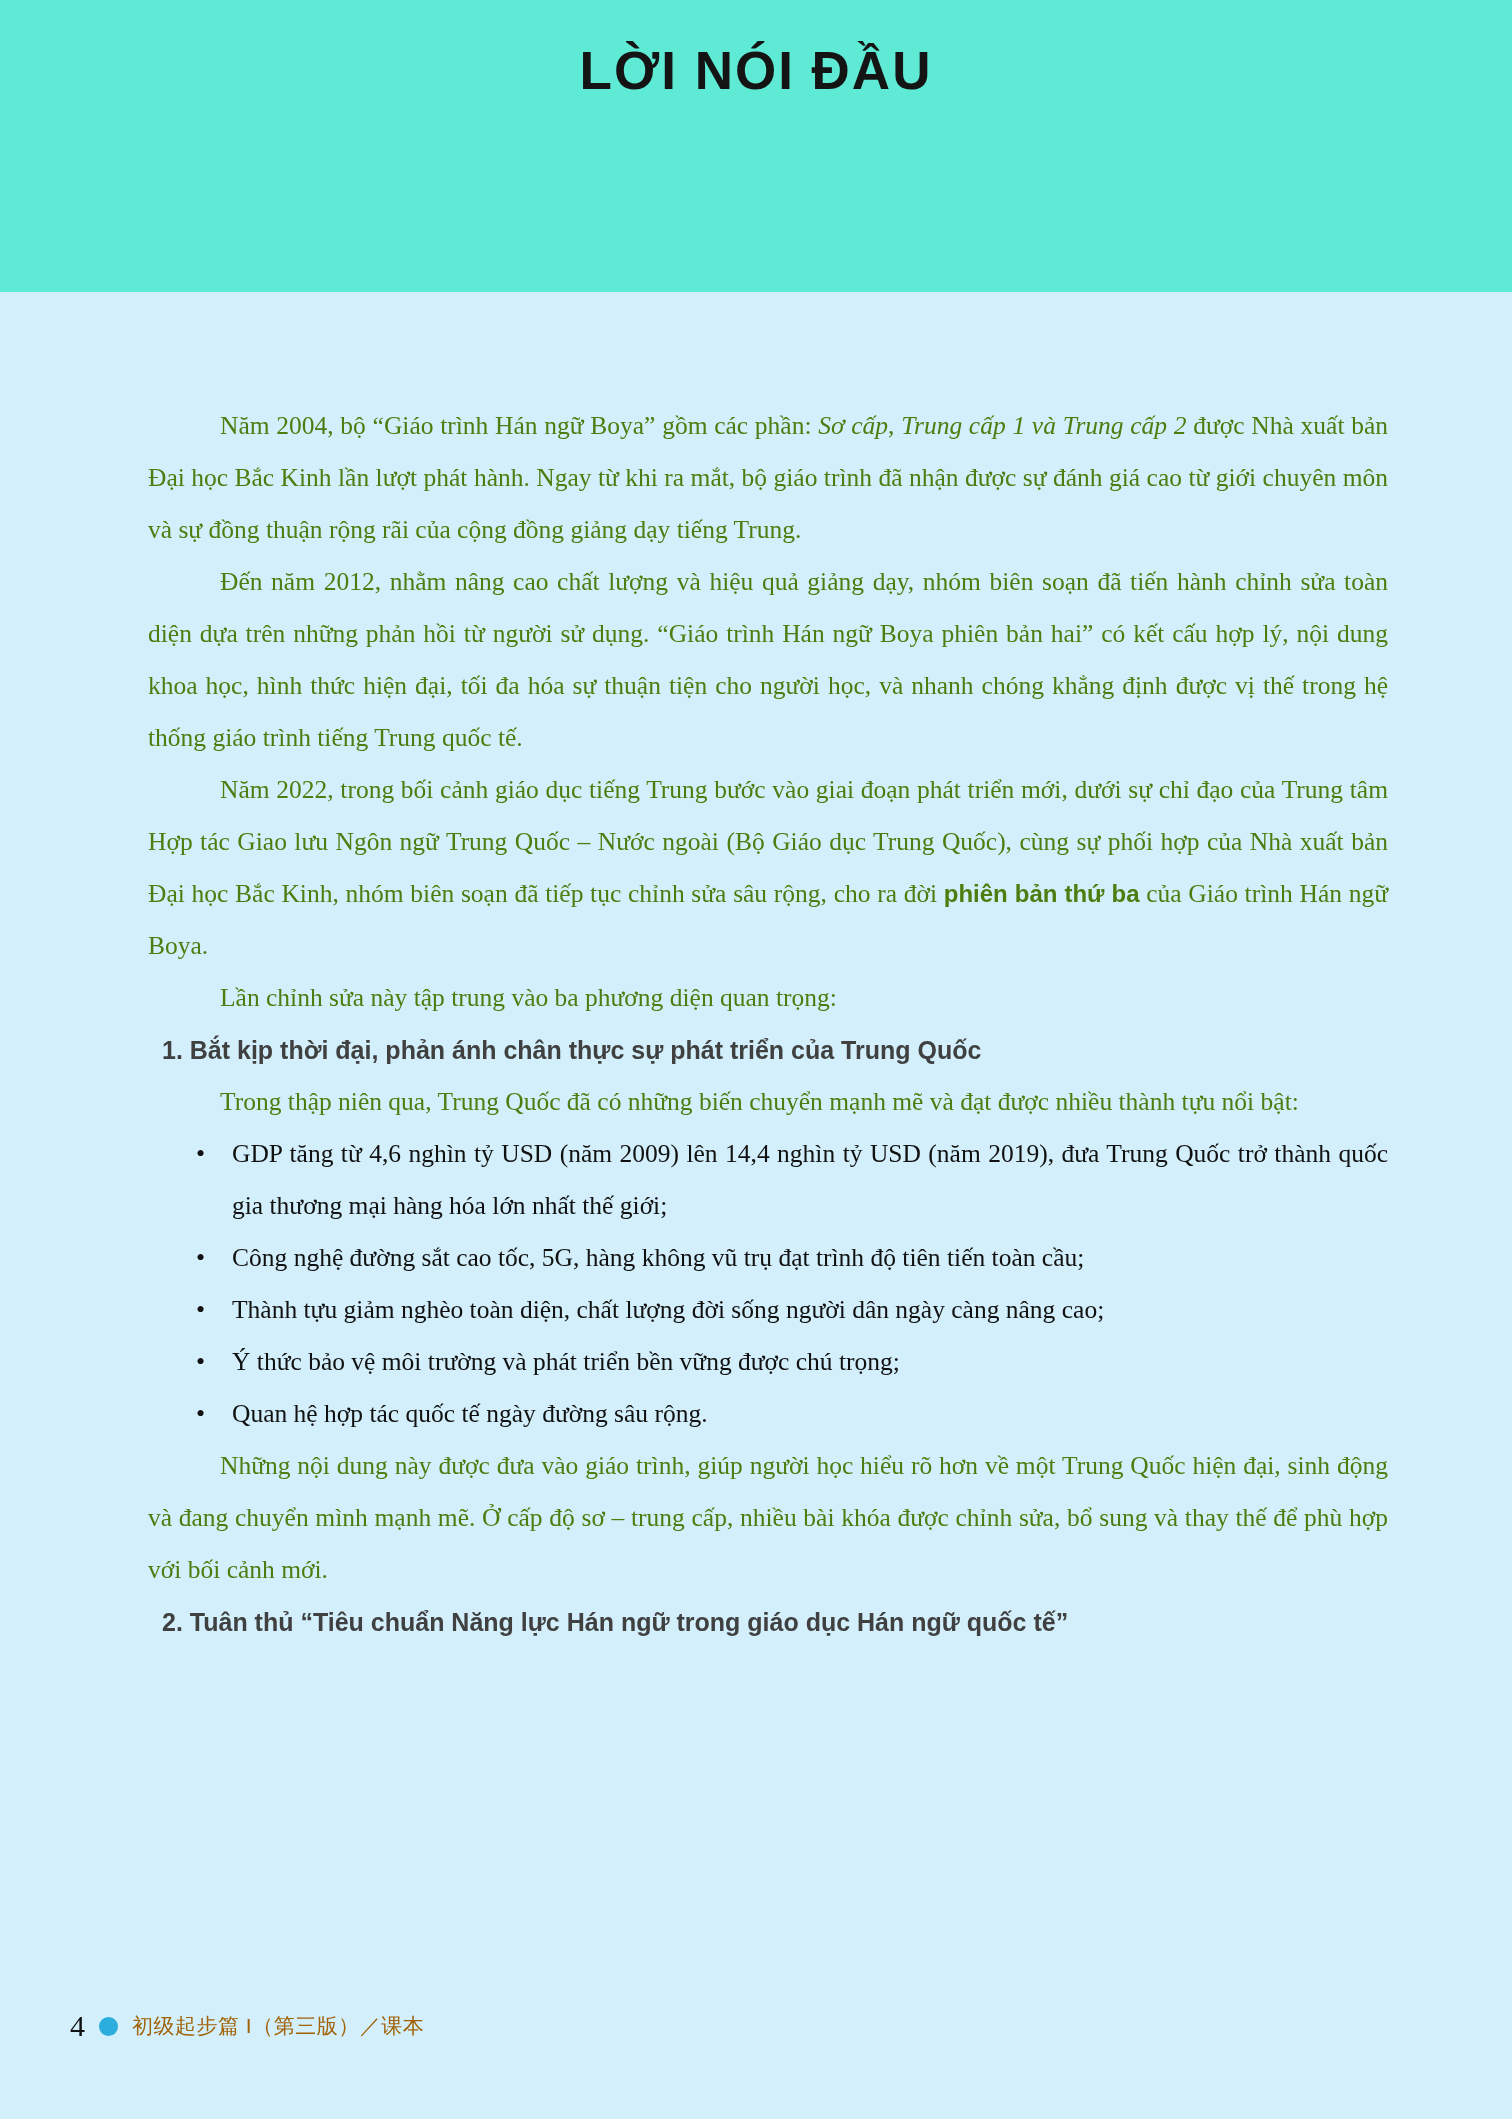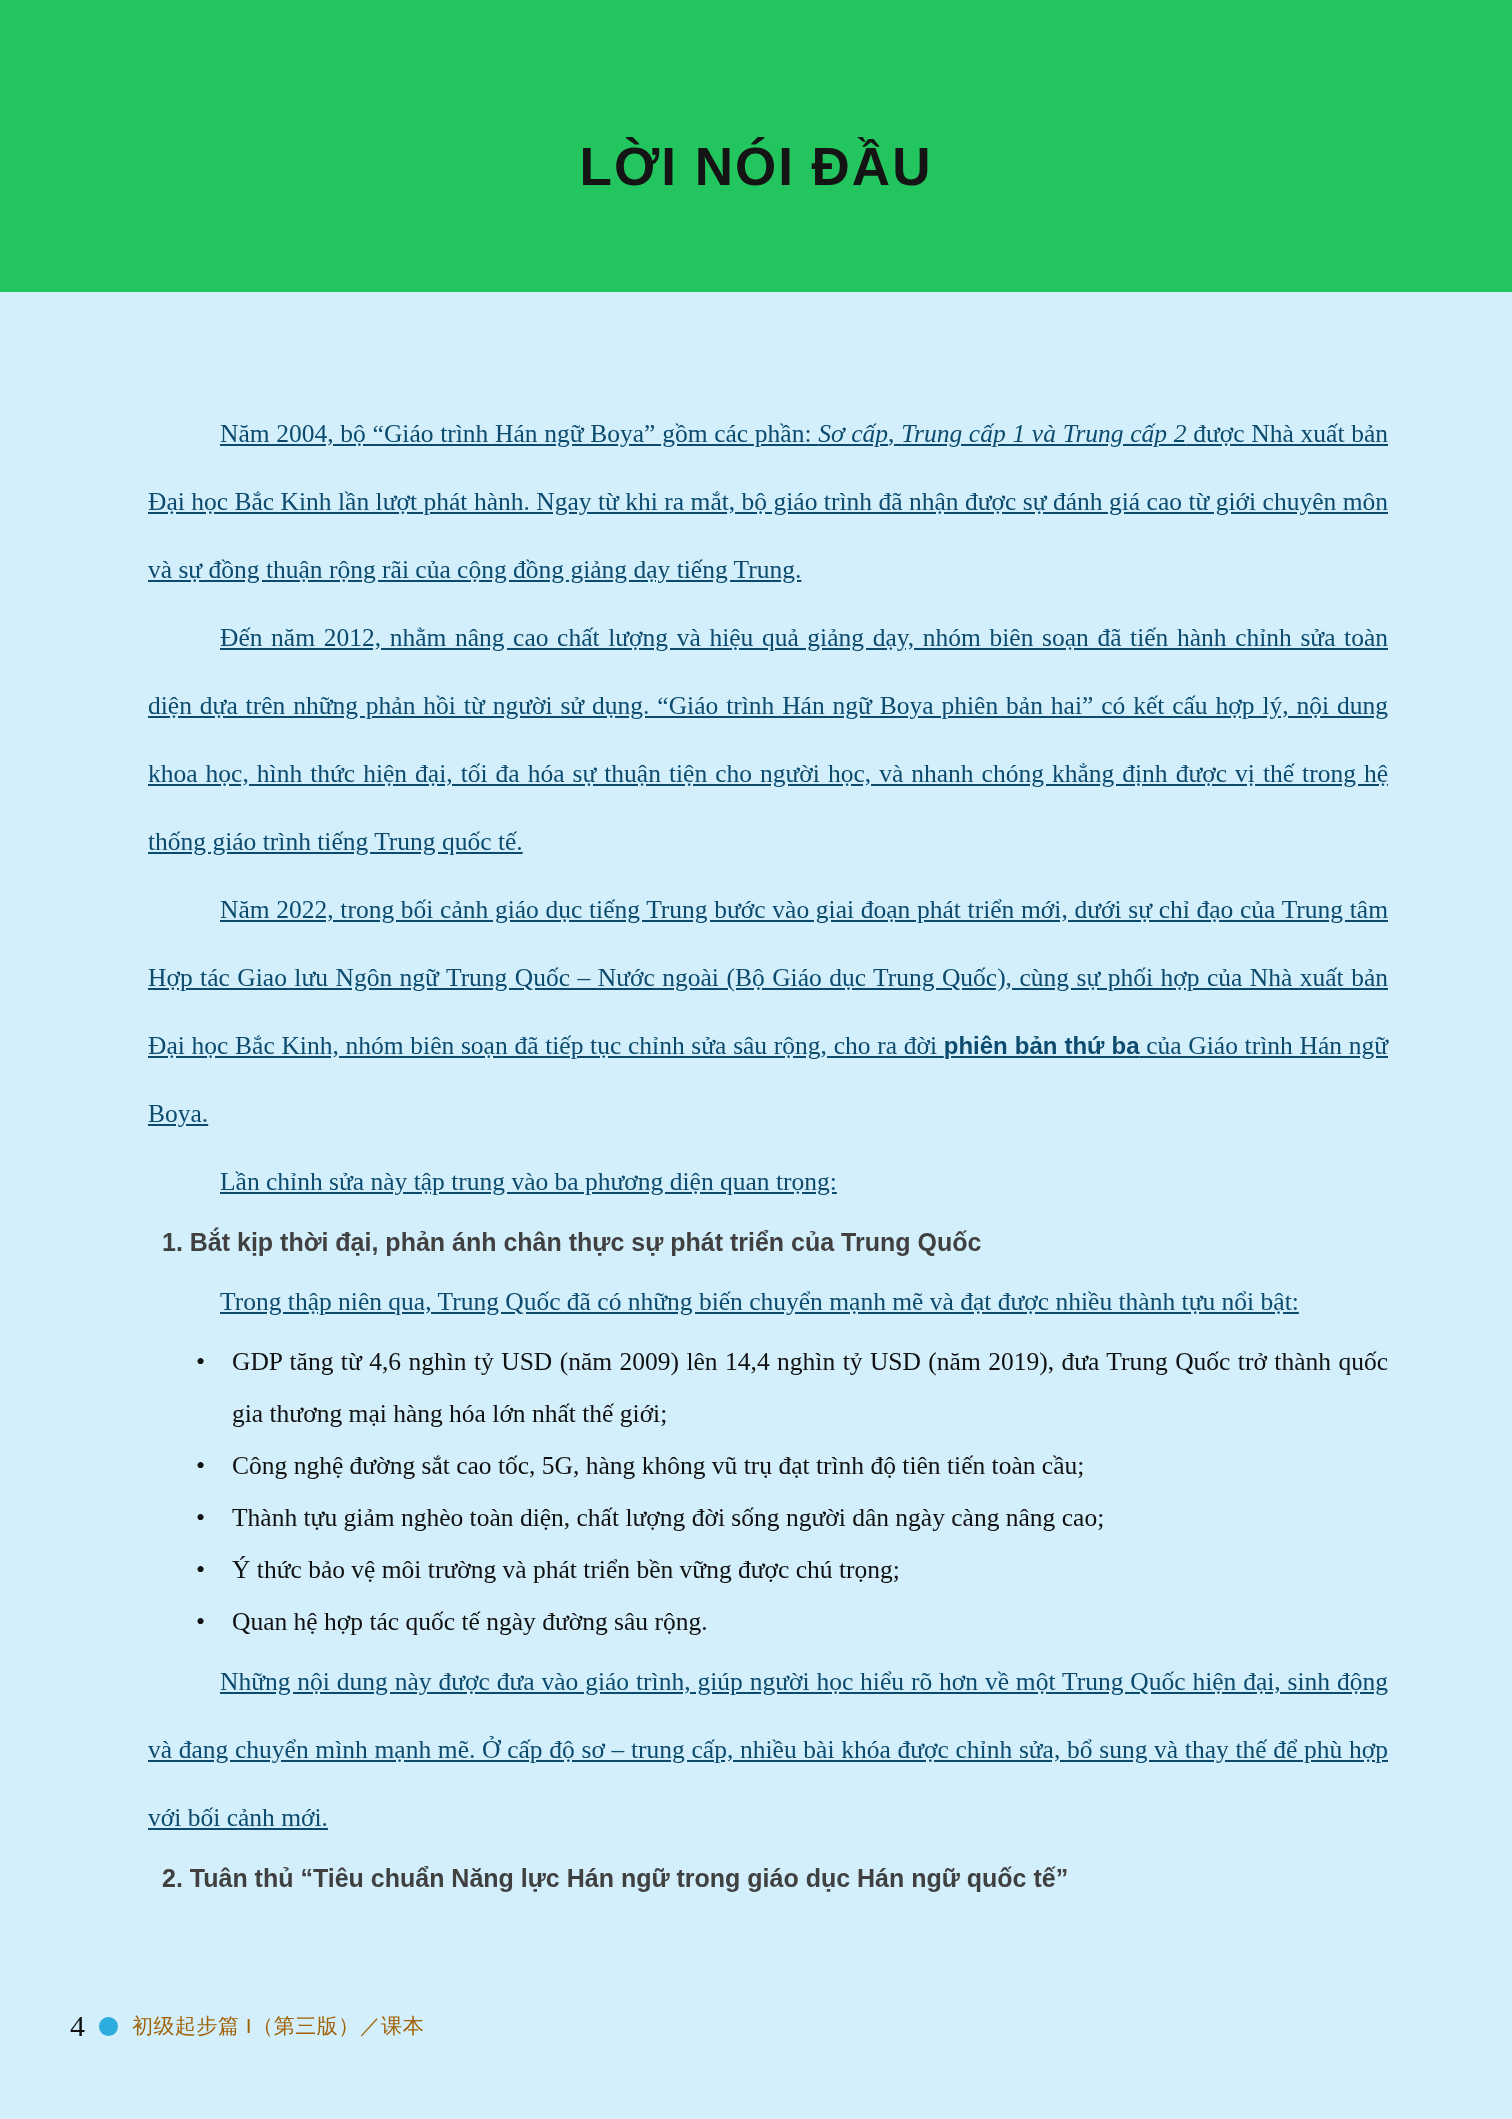--- a/index.html
+++ b/index.html
@@ -19,48 +19,47 @@
     height: 2119px;
     background: #d2effb;
     box-sizing: border-box;
   }
   .header-band {
     position: absolute;
     left: 0;
     top: 0;
     width: 1512px;
     height: 292px;
-    background: #22c55e;
+    background: #5eead4;
     display: flex;
-    align-items: center;
+    align-items: flex-start;
     justify-content: center;
   }
   .header-title {
     font-family: "Liberation Sans", sans-serif;
     font-weight: bold;
     font-size: 53px;
     letter-spacing: 2px;
     color: #141414;
     margin-top: 40px;
   }
   .content {
     position: absolute;
     left: 148px;
     top: 400px;
     width: 1240px;
   }
   p.body-par {
     margin: 0 0 0 0;
     font-size: 25.5px;
-    line-height: 68px;
+    line-height: 52px;
     text-align: justify;
     text-justify: inter-word;
-    color: #0c4a6e;
+    color: #4d7c0f;
     text-indent: 72px;
-    text-decoration: underline;
   }
   p.heading-par {
     margin: 0;
     font-family: "Liberation Sans", sans-serif;
     font-weight: bold;
     font-size: 25px;
     line-height: 52px;
     color: #404040;
     text-indent: 14px;
   }

